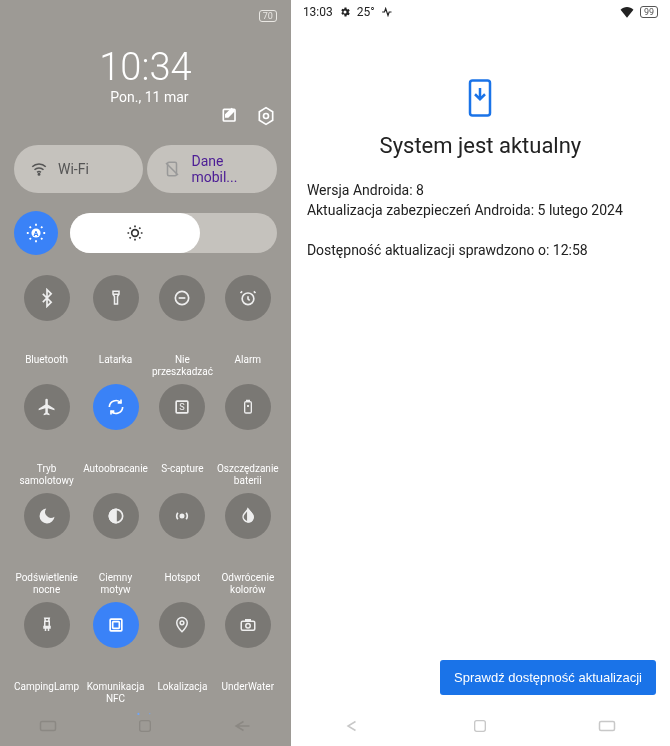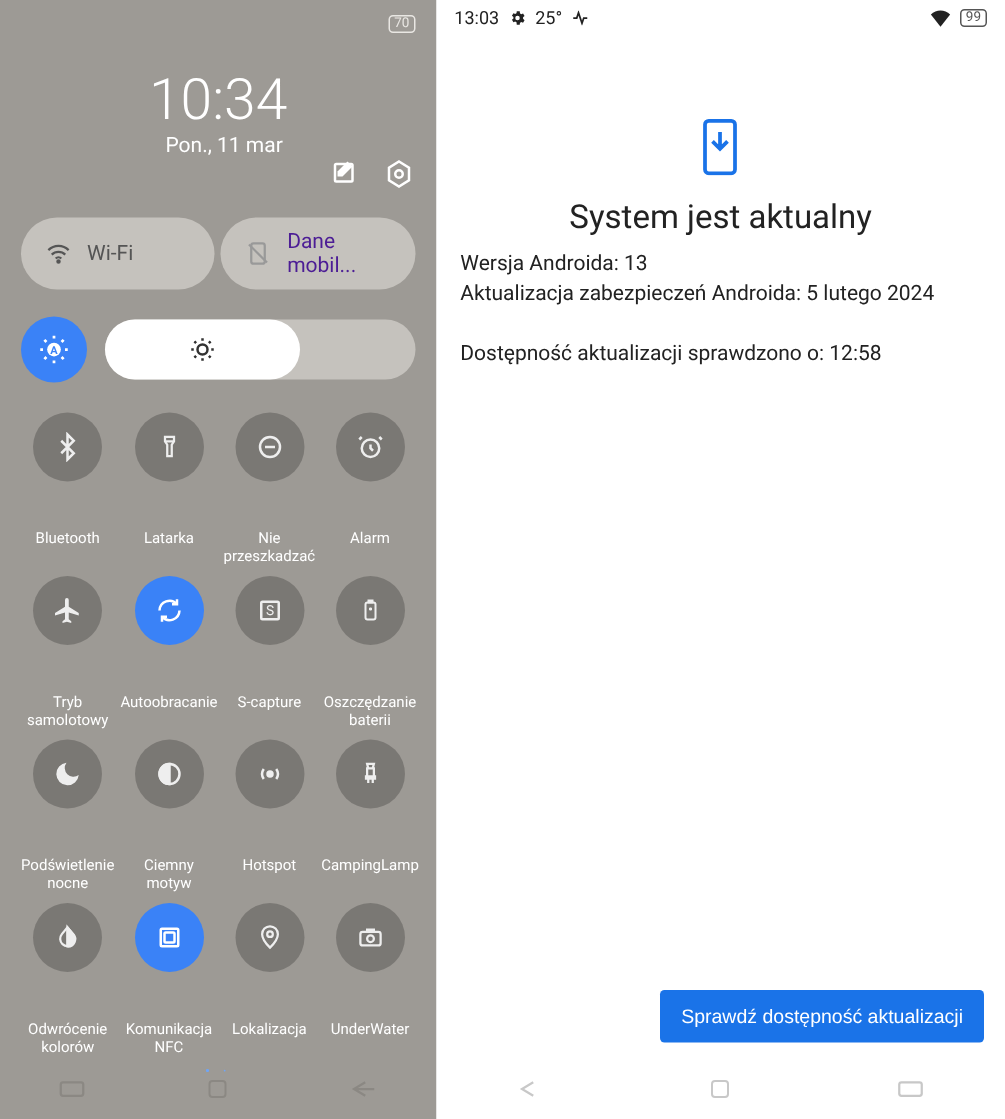--- a/index.html
+++ b/index.html
@@ -31,21 +31,21 @@
   .dots { text-align:center; margin-top:4px; font-size:10px; color:#6fa5f7; letter-spacing:3px; }
 
   
   .right { width:391px; height:100%; background:#fff; position:relative; display:flex; flex-direction:column; }
   .sb { height:24px; display:flex; align-items:center; font-size:12px; padding:0 12px; color:#222; }
   .sb-left { display:flex; gap:6px; align-items:center; }
   .sb-right { margin-left:auto; display:flex; gap:6px; align-items:flex-end; }
   .sb .bat { font-size:9px; border:1px solid #555; border-radius:3px; padding:0 3px; line-height:10px; color:#555; }
   .content { flex:1; padding:0 16px; }
   .phone-icon { width:30px; height:38px; margin:55px auto 16px; color:#1a73e8; display:block; }
-  .title { text-align:center; font-size:22px; color:#222; margin-bottom:8px; font-weight:400;}
+  .title { text-align:center; font-size:22px; color:#222; margin-bottom:22px; font-weight:400;}
   .meta { font-size:14px; color:#222; line-height:20px; margin-bottom:20px; }
   .check-btn { position:absolute; right:14px; bottom:51px; background:#1a73e8; color:#fff; border:none; border-radius:3px; padding:10px 14px; font-size:13px; }
   .navbar { position:absolute; bottom:0; left:0; right:0; height:40px; display:flex; justify-content:space-around; align-items:center; color:#c8c8c8; }
   .navbar.left-nav { color:#8b8883; }
   .nav-ic { width:20px; height:20px; display:flex; align-items:center; justify-content:center; }
   svg { display:block; }
 </style>
 </head>
 <body>
 
@@ -208,34 +208,34 @@
             <svg width="20" height="20" viewBox="0 0 24 24" fill="none" stroke="currentColor" stroke-width="2">
               <circle cx="12" cy="12" r="2" fill="currentColor"></circle>
               <path d="M7 16a7 7 0 010-8M17 8a7 7 0 010 8"></path>
             </svg>
           </div>
           <div class="tile-lbl">Hotspot</div>
         </div>
       <div class="tile">
           <div class="tile-circ">
             <svg width="18" height="20" viewBox="0 0 24 24" fill="none" stroke="currentColor" stroke-width="2">
-              <path d="M9 3h6l-1 4h-4zM9 7h6v7H9zM8 14h8v2H8zM10 16v4M14 16v4"></path>
-            </svg>
-          </div>
-          <div class="tile-lbl">CampingLamp</div>
-        </div>
-      <div class="tile">
-          <div class="tile-circ">
-            <svg width="18" height="20" viewBox="0 0 24 24" fill="none" stroke="currentColor" stroke-width="2">
               <path d="M12 3l5 6a6.5 6.5 0 11-10 0z"></path>
               <path d="M12 3v17"></path>
               <path d="M12 3l5 6a6.5 6.5 0 01-5 11z" fill="currentColor"></path>
             </svg>
           </div>
           <div class="tile-lbl">Odwrócenie kolorów</div>
+        </div>
+      <div class="tile">
+          <div class="tile-circ">
+            <svg width="18" height="20" viewBox="0 0 24 24" fill="none" stroke="currentColor" stroke-width="2">
+              <path d="M9 3h6l-1 4h-4zM9 7h6v7H9zM8 14h8v2H8zM10 16v4M14 16v4"></path>
+            </svg>
+          </div>
+          <div class="tile-lbl">CampingLamp</div>
         </div>
       <div class="tile">
           <div class="tile-circ on">
             <svg width="20" height="20" viewBox="0 0 24 24" fill="none" stroke="currentColor" stroke-width="2">
               <rect x="5" y="5" width="14" height="14" rx="1"></rect>
               <rect x="8" y="8" width="8" height="8" rx="1"></rect>
             </svg>
           </div>
           <div class="tile-lbl">Komunikacja NFC</div>
         </div>
@@ -306,21 +306,21 @@
     </div>
   </div>
 
   <div class="content">
     <svg class="phone-icon" viewBox="0 0 24 30">
       <rect x="4" y="1" width="16" height="28" rx="2" fill="none" stroke="#1a73e8" stroke-width="2"></rect>
       <path d="M12 7v9M8 12l4 4 4-4" fill="none" stroke="#1a73e8" stroke-width="2"></path>
     </svg>
     <div class="title">System jest aktualny</div>
     <div class="meta">
-      <div>Wersja Androida: 13</div>
+      <div>Wersja Androida: 8</div>
       <div>Aktualizacja zabezpieczeń Androida: 5 lutego 2024</div>
     </div>
     <div class="meta">
       <div>Dostępność aktualizacji sprawdzono o: 12:58</div>
     </div>
   </div>
 
   <button class="check-btn">Sprawdź dostępność aktualizacji</button>
 
   <div class="navbar">

